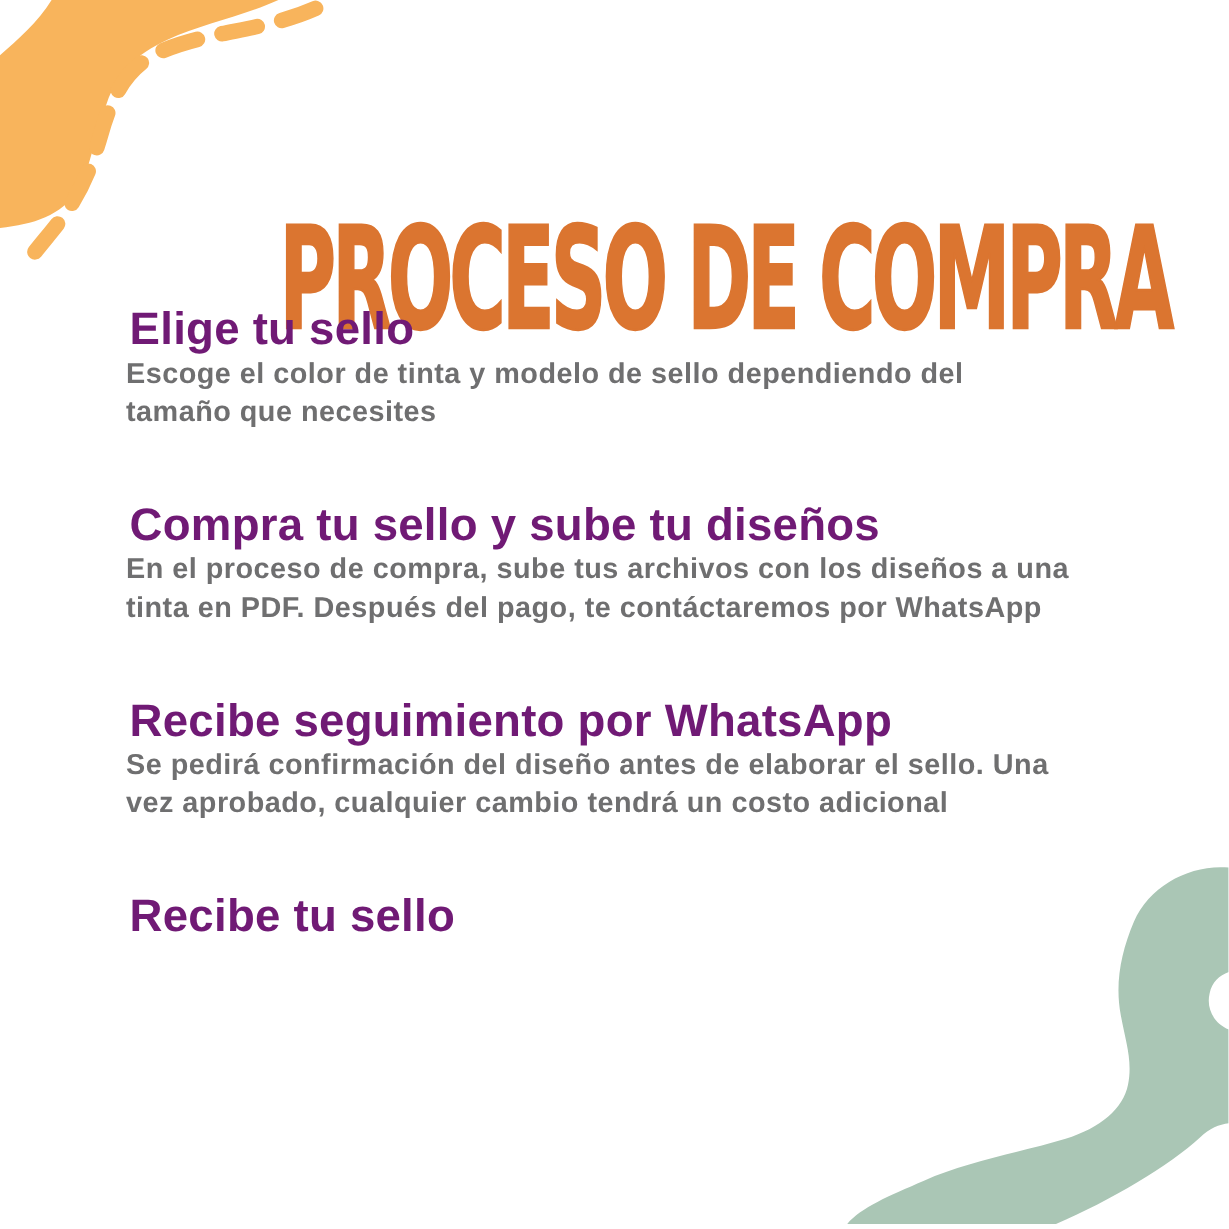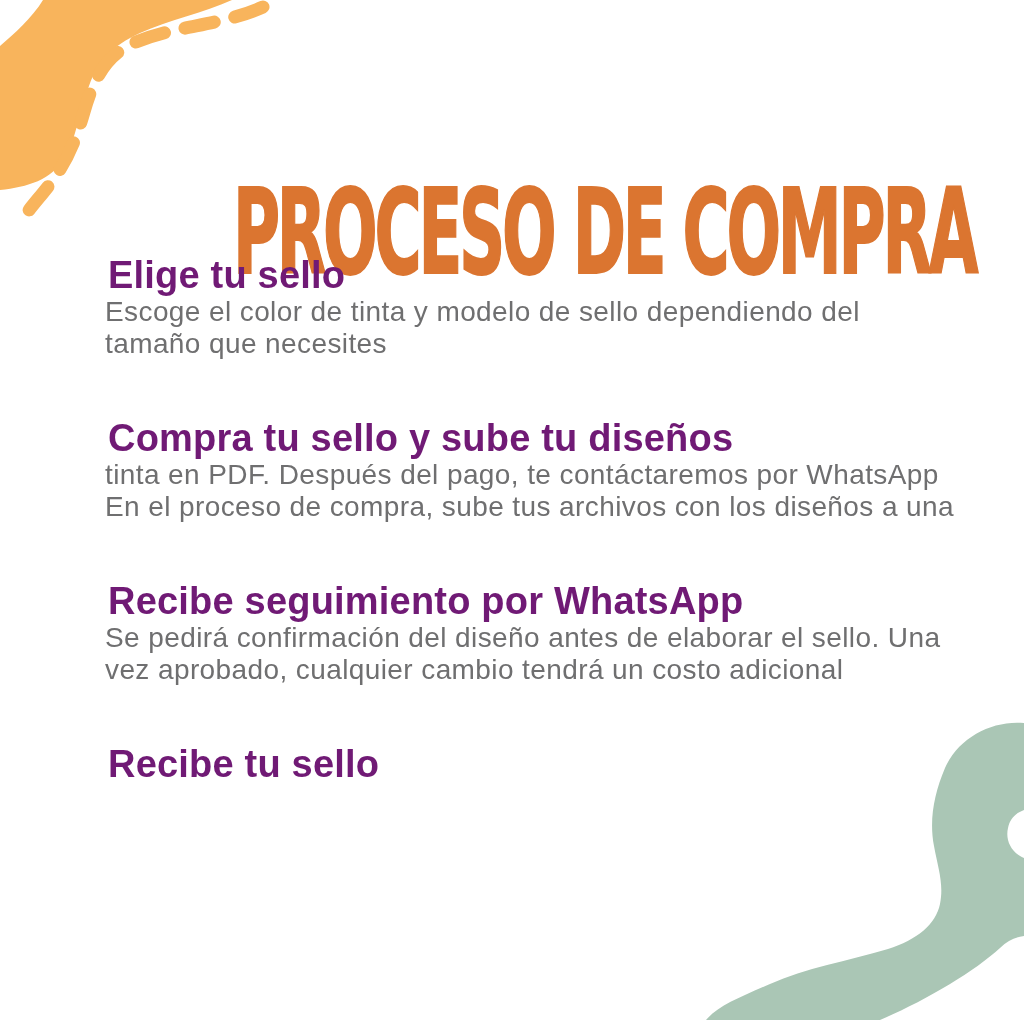--- a/index.html
+++ b/index.html
@@ -42,24 +42,25 @@
     margin: 3px;
     font-family: "Liberation Sans", sans-serif;
     font-weight: bold;
     font-size: 38px;
     line-height: 34px;
     letter-spacing: 0.2px;
     color: #701a75;
   }
   .section-body {
     margin: 4px 0 0 0;
-    font-size: 28px;
+    font-size: 24px;
     line-height: 32px;
     letter-spacing: 0.4px;
     color: #6f6f70;
+    font-weight: bold;
   }
   .body-line { white-space: nowrap; }
 </style>
 </head>
 <body>
 
 <div class="page">
 
   <svg class="deco top-left" width="300" height="230" viewBox="0 0 300 230" aria-hidden="true">
     <path d="M 0,46 C 14,34 32,18 43,0 L 232,0 C 204,13 168,20 140,33
@@ -94,22 +95,22 @@
       <h2 class="section-heading">Elige tu sello</h2>
       <div class="section-body">
         <div class="body-line">Escoge el color de tinta y modelo de sello dependiendo del</div>
         <div class="body-line">tamaño que necesites</div>
       </div>
     </div>
 
     <div class="section">
       <h2 class="section-heading">Compra tu sello y sube tu diseños</h2>
       <div class="section-body">
+        <div class="body-line">En el proceso de compra, sube tus archivos con los diseños a una</div>
         <div class="body-line">tinta en PDF. Después del pago, te contáctaremos por WhatsApp</div>
-        <div class="body-line">En el proceso de compra, sube tus archivos con los diseños a una</div>
       </div>
     </div>
 
     <div class="section">
       <h2 class="section-heading">Recibe seguimiento por WhatsApp</h2>
       <div class="section-body">
         <div class="body-line">Se pedirá confirmación del diseño antes de elaborar el sello. Una</div>
         <div class="body-line">vez aprobado, cualquier cambio tendrá un costo adicional</div>
       </div>
     </div>

